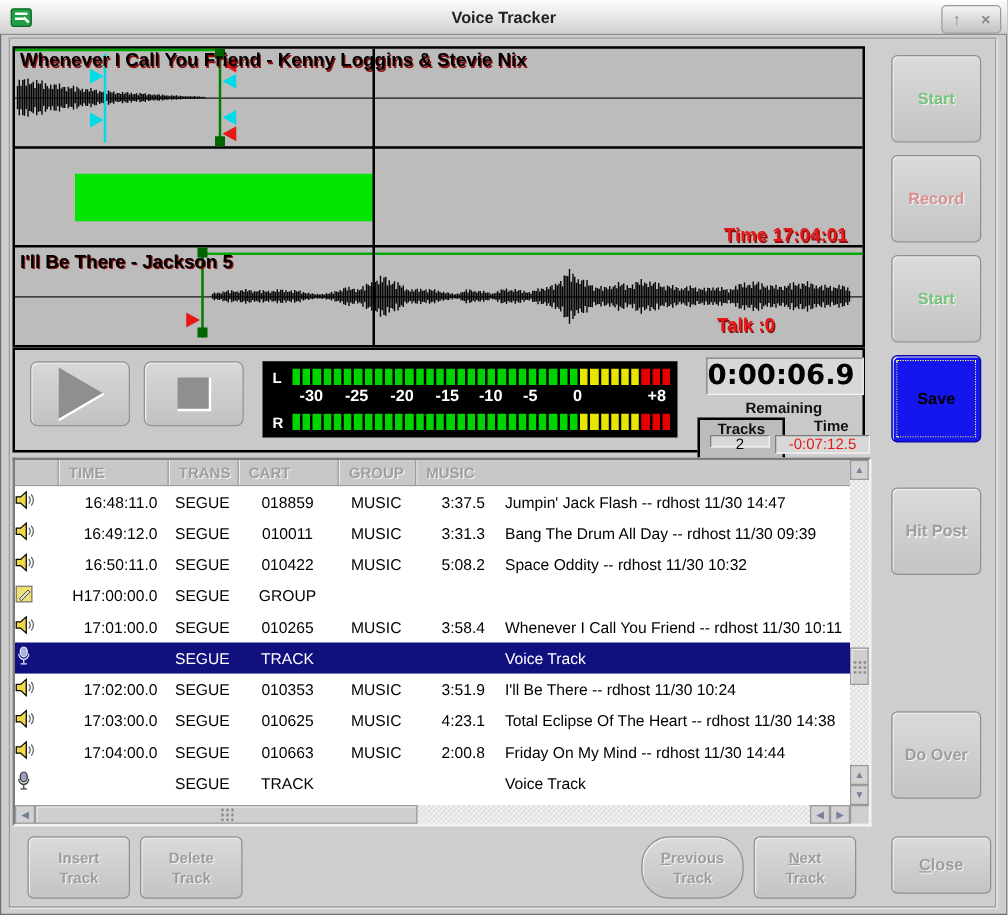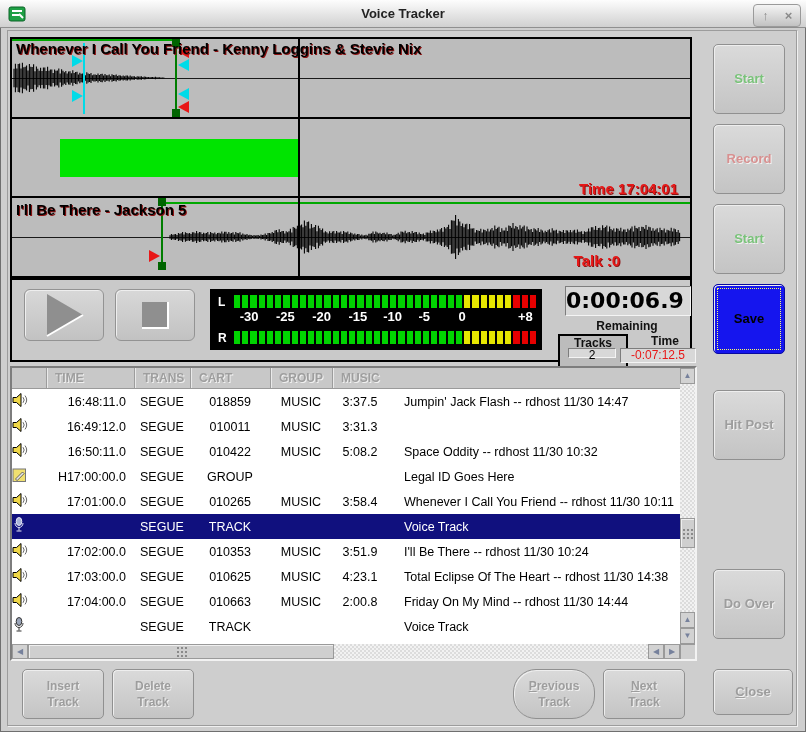--- a/index.html
+++ b/index.html
@@ -83,21 +83,21 @@
   .thead span + span{border-left:1px solid #9c9c9c;box-shadow:inset 1px 0 0 #eaeaea;}
   .tbody{position:absolute;left:0;top:21px;width:668px;height:255px;overflow:hidden;}
   .trw{display:flex;height:25px;align-items:center;font-size:12.5px;color:#000;background:#fff;}
   .trw.sel{background:#10107e;color:#fff;}
   .trw span{display:block;white-space:nowrap;overflow:hidden;box-sizing:border-box;}
   .c0{width:34px;display:flex;align-items:center;justify-content:center;flex:none;}
   .c1{width:88px;text-align:right;padding-right:8px;flex:none;}
   .c2{width:56px;padding-left:6px;flex:none;}
   .c3{width:80px;text-align:center;flex:none;}
   .c4{width:62px;text-align:center;flex:none;}
-  .c5{width:64px;text-align:center;padding-right:8px;flex:none;}
+  .c5{width:64px;text-align:right;padding-right:8px;flex:none;}
   .c6{flex:1;padding-left:8px;}
   .thead .c1,.thead .c5{text-align:left;padding:0 0 0 8px;}
   .thead .c3,.thead .c4{text-align:left;padding:0 0 0 8px;}
 
   .chk{background-color:#f2f2f2;background-image:
     linear-gradient(45deg,#dcdcdc 25%,transparent 25%,transparent 75%,#dcdcdc 75%),
     linear-gradient(45deg,#dcdcdc 25%,transparent 25%,transparent 75%,#dcdcdc 75%);
     background-size:4px 4px;background-position:0 0,2px 2px;}
   .vscroll{position:absolute;right:0;top:0;width:15px;height:276px;}
   .hscroll{position:absolute;left:0;bottom:0;width:668px;height:15px;}
@@ -326,20 +326,21 @@
         <div class="trw">
     <span class="c0"><svg width="16" height="16" viewBox="0 0 16 16">
   <polygon points="1,5.5 4.5,5.5 9,1.5 9,14.5 4.5,10.5 1,10.5" fill="#f0d848" stroke="#000" stroke-width="1"></polygon>
   <path d="M11,5.2 q2.4,2.8 0,5.6 M13,3.6 q3.4,4.4 0,8.8" stroke="#666" fill="none" stroke-width="1"></path>
             </svg></span>
           <span class="c1">16:49:12.0</span>
           <span class="c2">SEGUE</span>
     <span class="c3">010011</span>
           <span class="c4">MUSIC</span>
     <span class="c5">3:31.3</span>
+          <span class="c6">Bang The Drum All Day -- rdhost 11/30 09:39</span>
         </div>
         <div class="trw">
     <span class="c0"><svg width="16" height="16" viewBox="0 0 16 16">
   <polygon points="1,5.5 4.5,5.5 9,1.5 9,14.5 4.5,10.5 1,10.5" fill="#f0d848" stroke="#000" stroke-width="1"></polygon>
   <path d="M11,5.2 q2.4,2.8 0,5.6 M13,3.6 q3.4,4.4 0,8.8" stroke="#666" fill="none" stroke-width="1"></path>
             </svg></span>
           <span class="c1">16:50:11.0</span>
           <span class="c2">SEGUE</span>
     <span class="c3">010422</span>
           <span class="c4">MUSIC</span>
@@ -349,21 +350,20 @@
         <div class="trw">
     <span class="c0"><svg width="15" height="15" viewBox="0 0 15 15">
   <rect x="1" y="1" width="12.5" height="12.5" fill="#f0e070" stroke="#777"></rect>
   <path d="M3.5,11 L10.5,4 l1.6,1.6 L5.1,12.6 z" fill="#e6e6e6" stroke="#444" stroke-width="0.8"></path>
             </svg></span>
           <span class="c1">H17:00:00.0</span>
           <span class="c2">SEGUE</span>
     <span class="c3">GROUP</span>
           <span class="c4"></span>
     <span class="c5"></span>
-          <span class="c6">Legal ID Goes Here</span>
         </div>
         <div class="trw">
     <span class="c0"><svg width="16" height="16" viewBox="0 0 16 16">
   <polygon points="1,5.5 4.5,5.5 9,1.5 9,14.5 4.5,10.5 1,10.5" fill="#f0d848" stroke="#000" stroke-width="1"></polygon>
   <path d="M11,5.2 q2.4,2.8 0,5.6 M13,3.6 q3.4,4.4 0,8.8" stroke="#666" fill="none" stroke-width="1"></path>
             </svg></span>
           <span class="c1">17:01:00.0</span>
           <span class="c2">SEGUE</span>
     <span class="c3">010265</span>
           <span class="c4">MUSIC</span>

